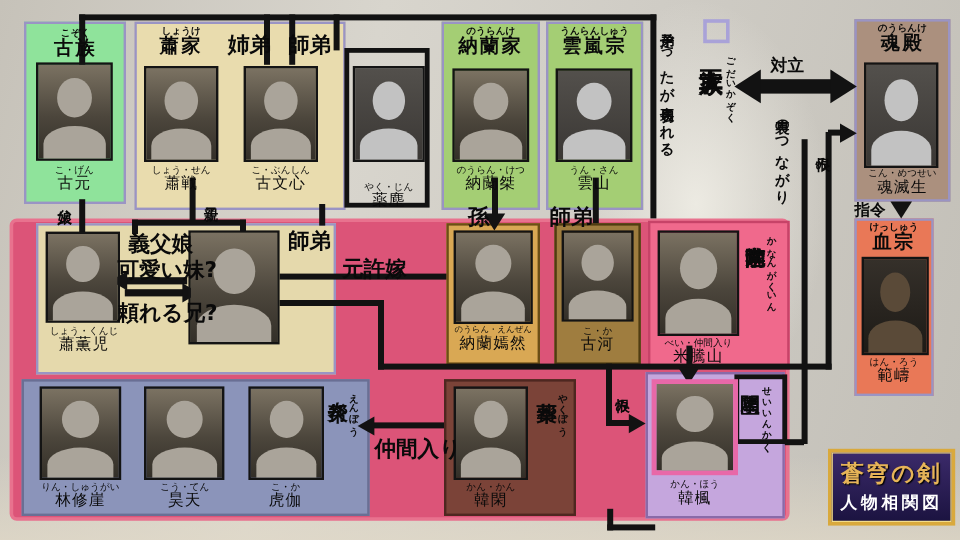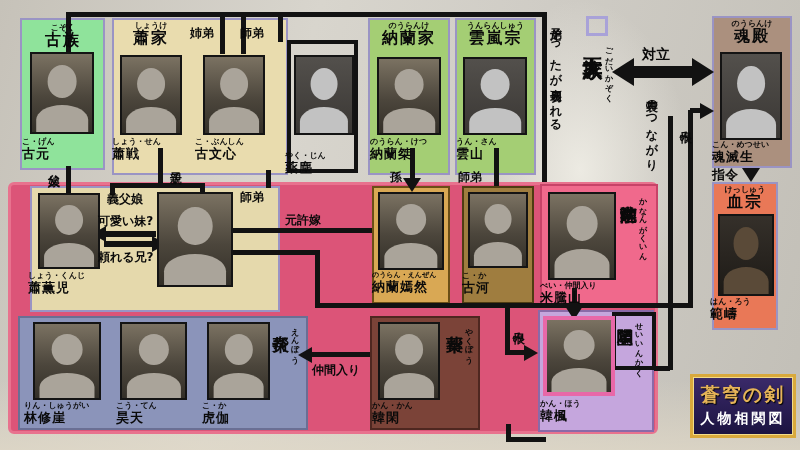--- a/index.html
+++ b/index.html
@@ -12,28 +12,28 @@
   .photo{position:absolute;box-sizing:border-box;border:2px solid #141414;overflow:hidden;
     background:linear-gradient(180deg,#7b7262 0%,#4c463c 55%,#332f28 100%);}
   .photo::before{content:'';position:absolute;left:50%;top:14%;width:48%;height:42%;
     transform:translateX(-50%);border-radius:50%;background:#aaa49a;}
   .photo::after{content:'';position:absolute;left:50%;bottom:-4%;width:86%;height:38%;
     transform:translateX(-50%);border-radius:50% 50% 0 0;background:#aaa49a;}
   .photo.dark{background:linear-gradient(180deg,#53504c,#3a3734);}
   .photo.dark::before,.photo.dark::after{background:#c2c2c2;}
   .photo.vdark{background:linear-gradient(180deg,#35302a,#1d1a16);}
   .photo.vdark::before,.photo.vdark::after{background:#5a4a38;}
-  .plate{position:absolute;text-align:left;line-height:1.1;color:#0a0a0a;font-weight:bold;}
+  .plate{position:absolute;text-align:center;line-height:1.1;color:#0a0a0a;font-weight:normal;}
   .plate .furi{display:block;font-size:8px;letter-spacing:0;}
   .plate .nm{display:block;font-size:13px;letter-spacing:1px;}
   .plate .nm.big{font-size:16px;}
   .gtitle{position:absolute;text-align:center;line-height:1.05;color:#0a0a0a;font-weight:bold;}
   .gtitle .furi{display:block;font-size:8px;}
   .gtitle .nm{display:block;font-size:16px;letter-spacing:2px;}
-  .lbl{position:absolute;font-weight:bold;color:#0a0a0a;font-size:12px;white-space:nowrap;}
+  .lbl{position:absolute;font-weight:bold;color:#0a0a0a;font-size:18px;white-space:nowrap;}
   .vlbl{position:absolute;writing-mode:vertical-rl;text-orientation:upright;
     font-weight:bold;color:#0a0a0a;font-size:12px;line-height:1;letter-spacing:1px;}
   .vgroup{position:absolute;display:flex;flex-direction:row;}
   .vgroup .vk{writing-mode:vertical-rl;text-orientation:upright;font-weight:bold;color:#0a0a0a;line-height:1;}
   .vgroup .vf{writing-mode:vertical-rl;text-orientation:upright;font-weight:bold;color:#0a0a0a;
     font-size:8px;line-height:1;margin-left:1px;}
   .line{position:absolute;background:#121212;}
   .outline{position:absolute;box-sizing:border-box;border:4px solid #121212;background:transparent;}
   .tri{position:absolute;width:0;height:0;}
   .tri-l{border-top:8px solid transparent;border-bottom:8px solid transparent;border-right:14px solid #121212;}

